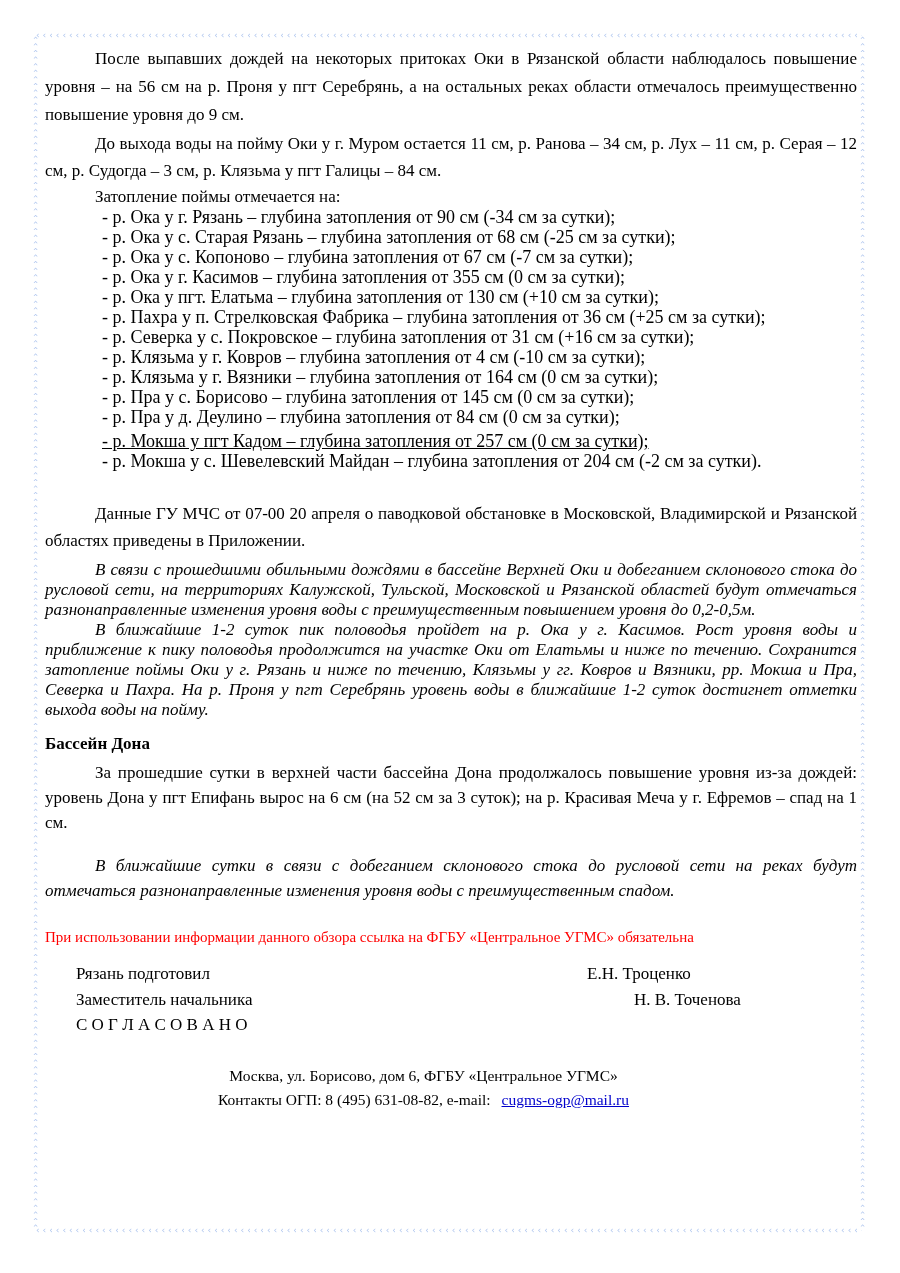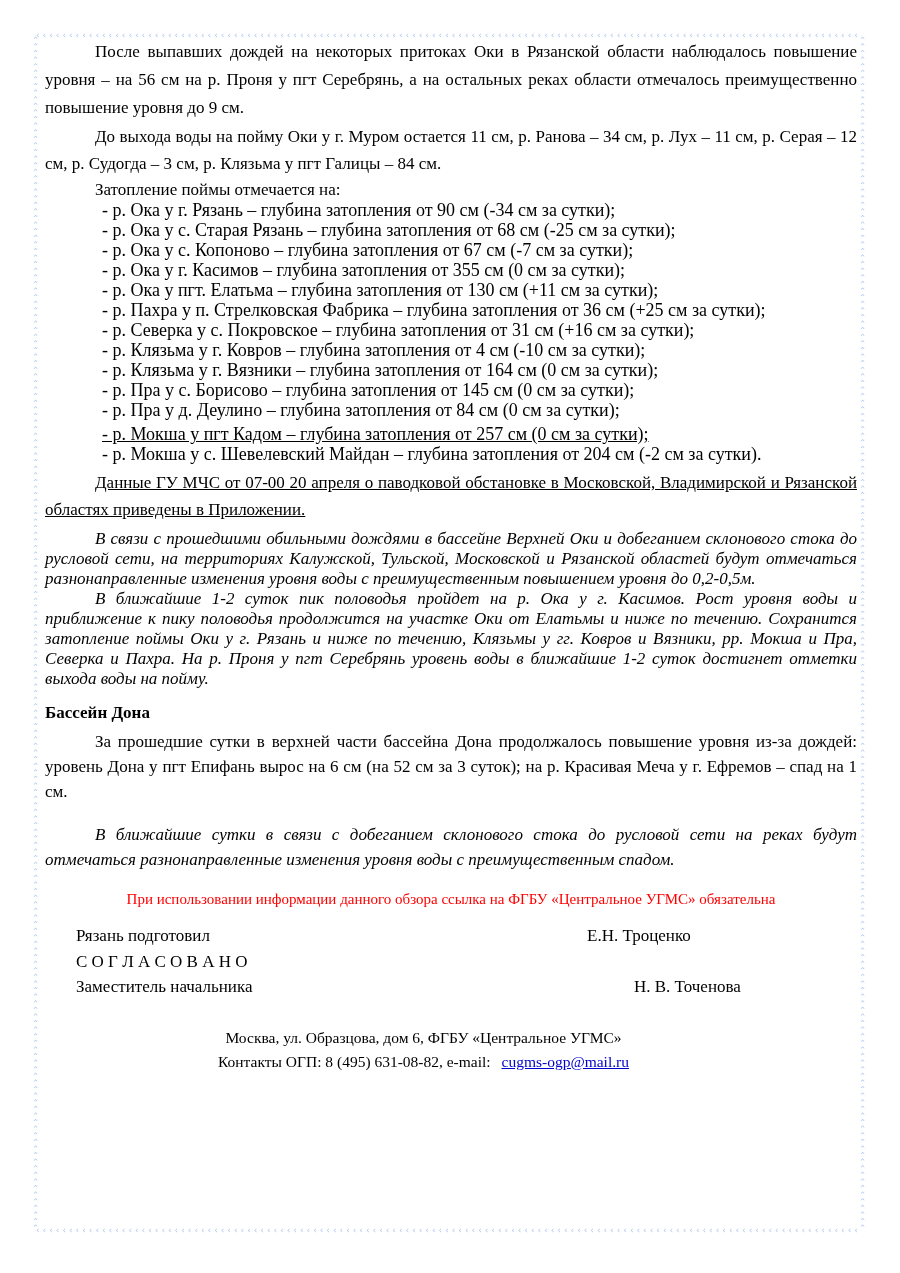--- a/index.html
+++ b/index.html
@@ -23,38 +23,38 @@
     line-height: 10px;
     overflow: hidden;
     white-space: nowrap;
     user-select: none;
   }
   .edge.top    { left: 0; right: 0; top: -6px;    height: 11px; }
   .edge.bottom { left: 0; right: 0; bottom: -6px; height: 11px; }
   .edge.left   { top: 0; bottom: 0; left: -6px;   width: 11px; writing-mode: vertical-rl; }
   .edge.right  { top: 0; bottom: 0; right: -6px;  width: 11px; writing-mode: vertical-rl; }
 
-  .content { position: absolute; left: 45px; top: 38px; width: 812px; font-size: 17px; }
+  .content { position: absolute; left: 45px; top: 45px; width: 812px; font-size: 17px; }
 
   p { margin: 0; }
   .j   { text-align: justify; }
   .ind { text-indent: 50px; }
   .p-rain  { line-height: 28px; }
   .p-flood { line-height: 26.5px; margin-top: 2px; }
   .list-intro { line-height: 21px; margin-top: 2px; }
   .flood-list { margin-left: 57px; }
   .flood-list p { line-height: 20px; font-size: 18px; }
   .flood-list p:nth-child(12), .flood-list p:nth-child(14) { margin-top: 4px; text-decoration: underline; }
-  .mchs { margin-top: 6px; line-height: 26.5px; text-decoration: underline; }
+  .mchs { margin-top: 30px; line-height: 26.5px; }
   .fc   { font-style: italic; line-height: 20px; }
   .fc1  { margin-top: 6px; }
   .don-h { font-size: 17px; font-weight: bold; margin: 14px 0 6px 0; }
   .don-p  { line-height: 25px; }
   .don-fc { font-style: italic; line-height: 25px; margin-top: 18px; }
-  .red { color: #ff0000; font-size: 15px; line-height: 19px; margin-top: 18px; text-align: center; }
+  .red { color: #ff0000; font-size: 15px; line-height: 19px; margin-top: 25px; text-align: left; }
   .sig { margin-top: 14px; margin-left: 31px; font-size: 17px; }
   .sig-row { position: relative; height: 25.5px; line-height: 25.5px; }
   .nm { position: absolute; top: 0; }
   .nm1 { left: 511px; }
   .nm2 { left: 558px; }
   .footer { margin-top: 26px; text-align: center; font-size: 15.5px; line-height: 24px; padding-right: 55px; }
   a.mail { color: #0000cc; text-decoration: underline; cursor: pointer; margin-left: 7px; }
 </style>
 </head>
 <body>
@@ -74,21 +74,21 @@
 
     <p class="p-flood j ind">До выхода воды на пойму Оки у г. Муром остается 11 см, р. Ранова – 34 см, р. Лух – 11 см, р. Серая – 12 см, р. Судогда – 3 см, р. Клязьма у пгт Галицы – 84 см.</p>
 
     <p class="list-intro ind">Затопление поймы отмечается на:</p>
 
     <div class="flood-list">
         <p>- р. Ока у г. Рязань – глубина затопления от 90 см (-34 см за сутки);</p>
         <p>- р. Ока у с. Старая Рязань – глубина затопления от 68 см (-25 см за сутки);</p>
         <p>- р. Ока у с. Копоново – глубина затопления от 67 см (-7 см за сутки);</p>
         <p>- р. Ока у г. Касимов – глубина затопления от 355 см (0 см за сутки);</p>
-        <p>- р. Ока у пгт. Елатьма – глубина затопления от 130 см (+11 см за сутки);</p>
+        <p>- р. Ока у пгт. Елатьма – глубина затопления от 130 см (+10 см за сутки);</p>
         <p>- р. Пахра у п. Стрелковская Фабрика – глубина затопления от 36 см (+25 см за сутки);</p>
         <p>- р. Северка у с. Покровское – глубина затопления от 31 см (+16 см за сутки);</p>
         <p>- р. Клязьма у г. Ковров – глубина затопления от 4 см (-10 см за сутки);</p>
         <p>- р. Клязьма у г. Вязники – глубина затопления от 164 см (0 см за сутки);</p>
         <p>- р. Пра у с. Борисово – глубина затопления от 145 см (0 см за сутки);</p>
         <p>- р. Пра у д. Деулино – глубина затопления от 84 см (0 см за сутки);</p>
         <p>- р. Мокша у пгт Кадом – глубина затопления от 257 см (0 см за сутки);</p>
         <p>- р. Мокша у с. Шевелевский Майдан – глубина затопления от 204 см (-2 см за сутки).</p>
       </div>
 
@@ -105,29 +105,29 @@
     <p class="don-fc j ind">В ближайшие сутки в связи с добеганием склонового стока до русловой сети на реках будут отмечаться разнонаправленные изменения уровня воды с преимущественным  спадом.</p>
 
     <p class="red">При использовании информации данного обзора ссылка на ФГБУ «Центральное УГМС» обязательна</p>
 
     <div class="sig">
       <div class="sig-row">
         <span>Рязань подготовил</span>
         <span class="nm nm1">Е.Н. Троценко</span>
       </div>
       <div class="sig-row">
-        <span>С О Г Л А С О В А Н О</span>
+        <span>Заместитель начальника</span>
+        <span class="nm nm2">Н. В. Точенова</span>
       </div>
       <div class="sig-row">
-        <span>Заместитель начальника</span>
-        <span class="nm nm2">Н. В. Точенова</span>
+        <span>С О Г Л А С О В А Н О</span>
       </div>
     </div>
 
     <div class="footer">
-      <div>Москва, ул. Образцова, дом 6, ФГБУ «Центральное УГМС»</div>
+      <div>Москва, ул. Борисово, дом 6, ФГБУ «Центральное УГМС»</div>
       <div>
         <span>Контакты ОГП: 8 (495) 631-08-82, e-mail: </span><a class="mail" href="#">cugms-ogp@mail.ru</a>
       </div>
     </div>
 
   </div>
 </div>
 
 </body></html>

